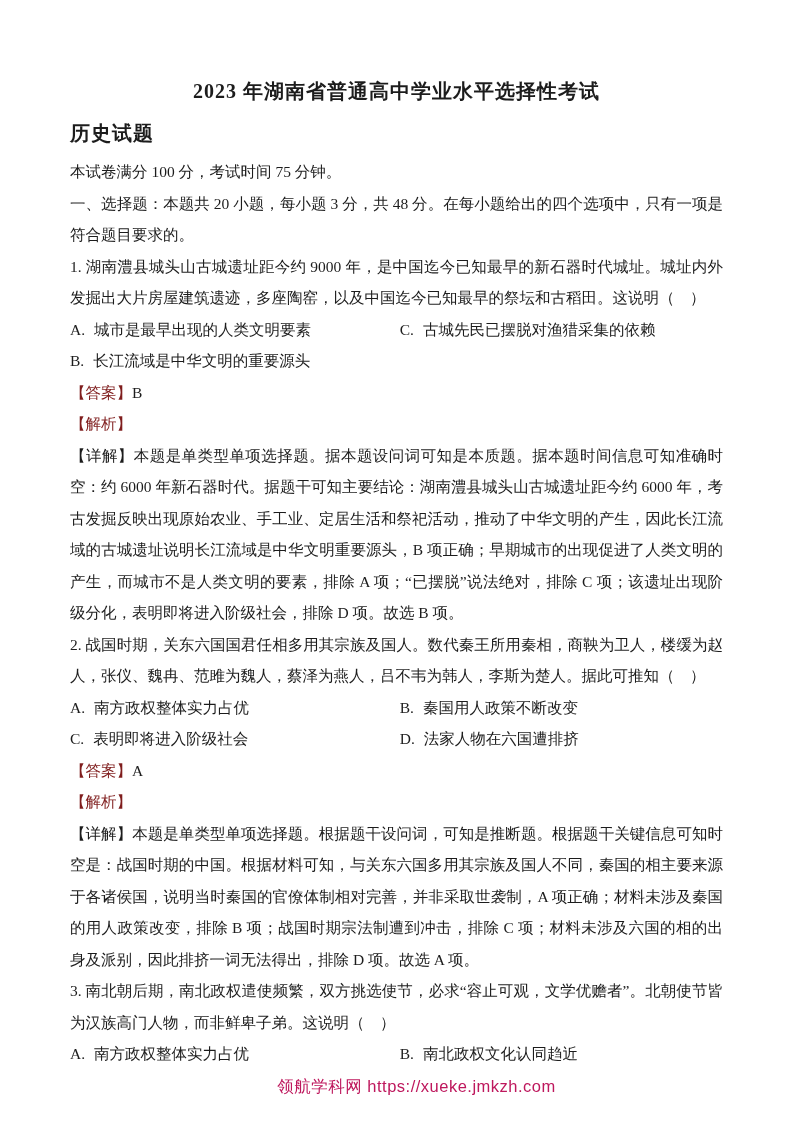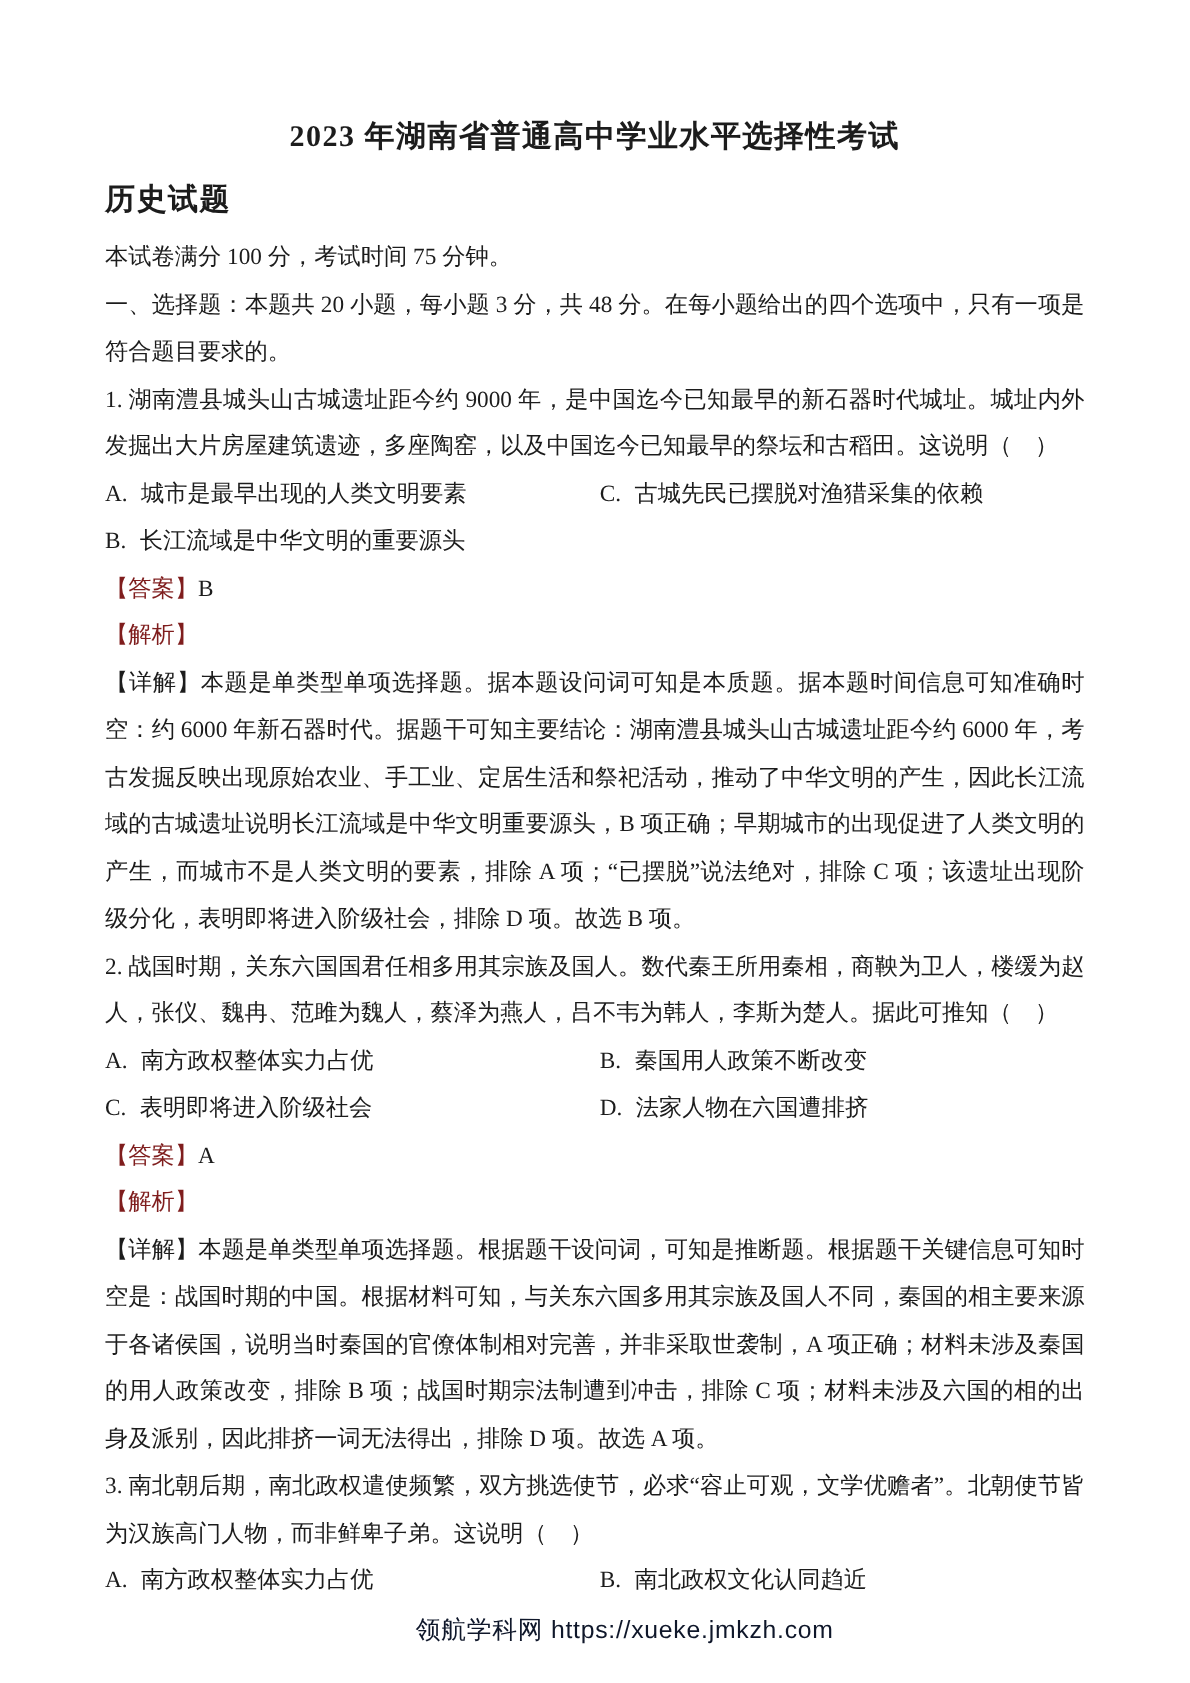--- a/index.html
+++ b/index.html
@@ -37,21 +37,21 @@
     display: grid;
     grid-template-columns: 50.5% 49.5%;
     font-size: 15.5px; line-height: 31.5px;
   }
   .option .opt-key { margin-right: 9px; }
   .label-blue { color: #7f1d1d; }
   .answer-line, .analysis-line { font-size: 15.5px; line-height: 31.5px; }
   .watermark {
     position: absolute; left: 0; right: 0; bottom: 24px;
     text-align: center;
-    color: #0f172a;
+    color: #be185d;
     font-size: 16.5px;
     font-family: "Liberation Sans", "DejaVu Sans", sans-serif;
     letter-spacing: 0.5px;
     padding-left: 40px;
   }
 </style>
 </head>
 <body>
 
 <div class="page">

